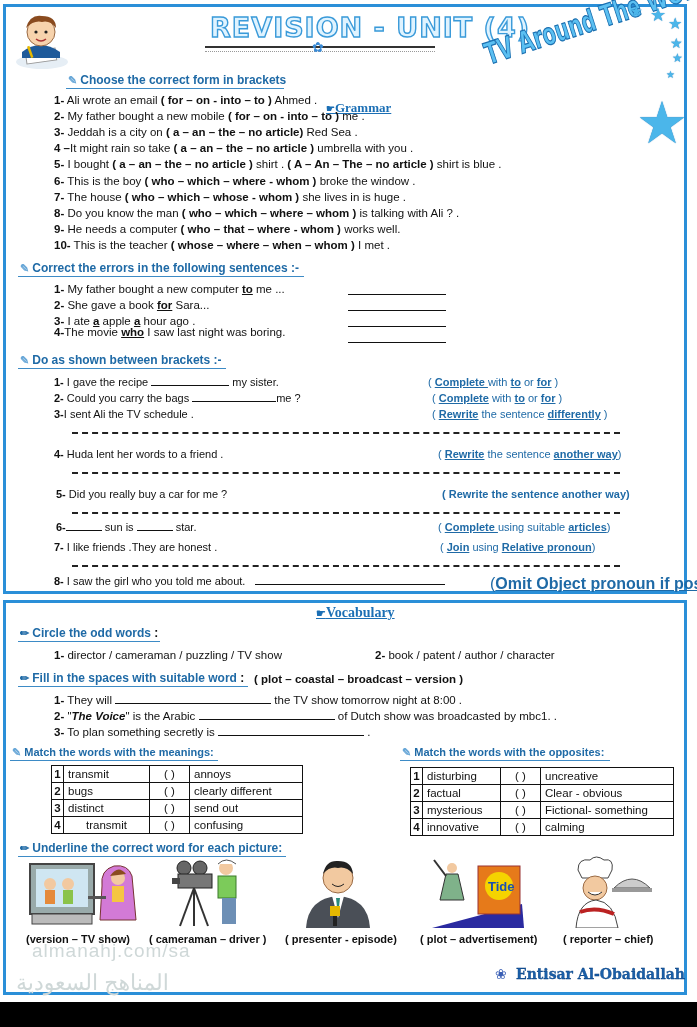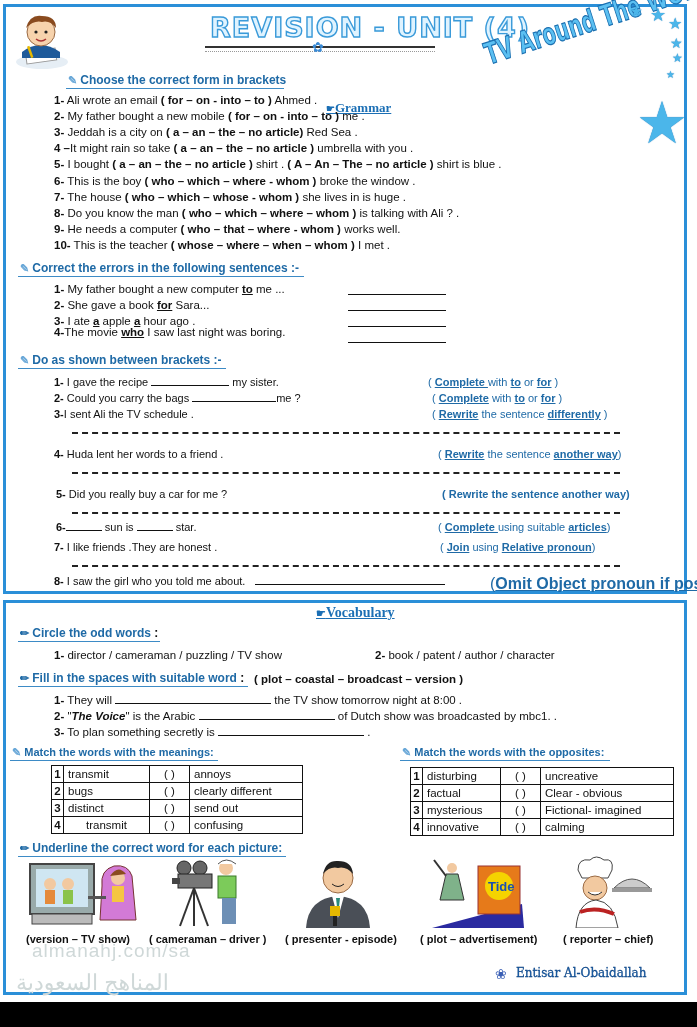--- a/index.html
+++ b/index.html
@@ -34,21 +34,21 @@
 
   table.match { border-collapse: collapse; font-size: 11.5px; }
   table.match td { border: 1px solid #111; padding: 0 4px; height: 17px; white-space: nowrap; }
   table.match td.n { font-weight: bold; width: 12px; text-align: center; padding: 0 2px; }
   table.match td.p { text-align: center; }
 
   .pic { position: absolute; top: 856px; height: 72px; }
   .caption { position: absolute; top: 933px; font-weight: bold; font-size: 11px; white-space: nowrap; }
 
   .watermark { color: #cfd8d8; font-size: 19px; letter-spacing: 1px; }
-  .signature { font-family: "DejaVu Serif", serif; font-weight: normal; font-size: 12px; color: #1a5fa8; -webkit-text-stroke: 0.3px #0a3d7a; }
+  .signature { font-family: "DejaVu Serif", serif; font-weight: bold; font-size: 14px; color: #1a5fa8; -webkit-text-stroke: 0.3px #0a3d7a; }
   .bottom-bar { left: 0; top: 1002px; width: 697px; height: 25px; background: #000; }
 </style>
 </head>
 <body>
 
 <div class="frame" id="frame-top"></div>
 <div class="frame" id="frame-bottom"></div>
 
 <svg class="abs" style="left:12px;top:8px;" width="58" height="62" viewBox="0 0 58 62">
   <ellipse cx="30" cy="54" rx="26" ry="7" fill="#e6eef5"></ellipse>
@@ -212,21 +212,21 @@
       <tr>
         <td class="n">2</td>
         <td style="width: 78px;">factual</td>
         <td class="p" style="width: 40px;">(    )</td>
         <td>Clear - obvious</td>
       </tr>
       <tr>
         <td class="n">3</td>
         <td style="width: 78px;">mysterious</td>
         <td class="p" style="width: 40px;">(    )</td>
-        <td>Fictional- imagined</td>
+        <td>Fictional- something</td>
       </tr>
       <tr>
         <td class="n">4</td>
         <td style="width: 78px;">innovative</td>
         <td class="p" style="width: 40px;">(    )</td>
         <td>calming</td>
       </tr>
     </tbody>
 </table>
 

